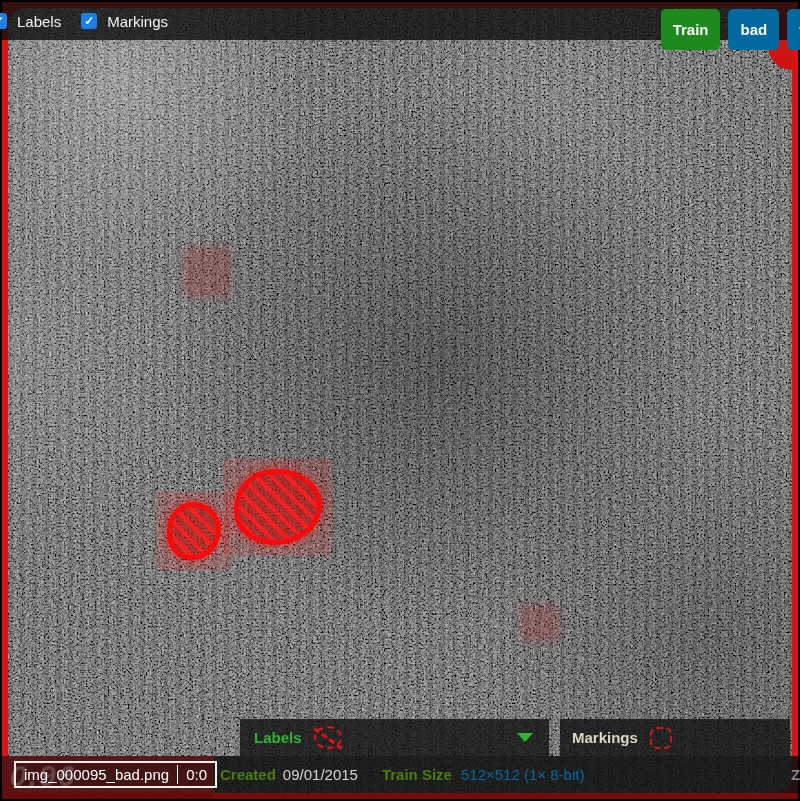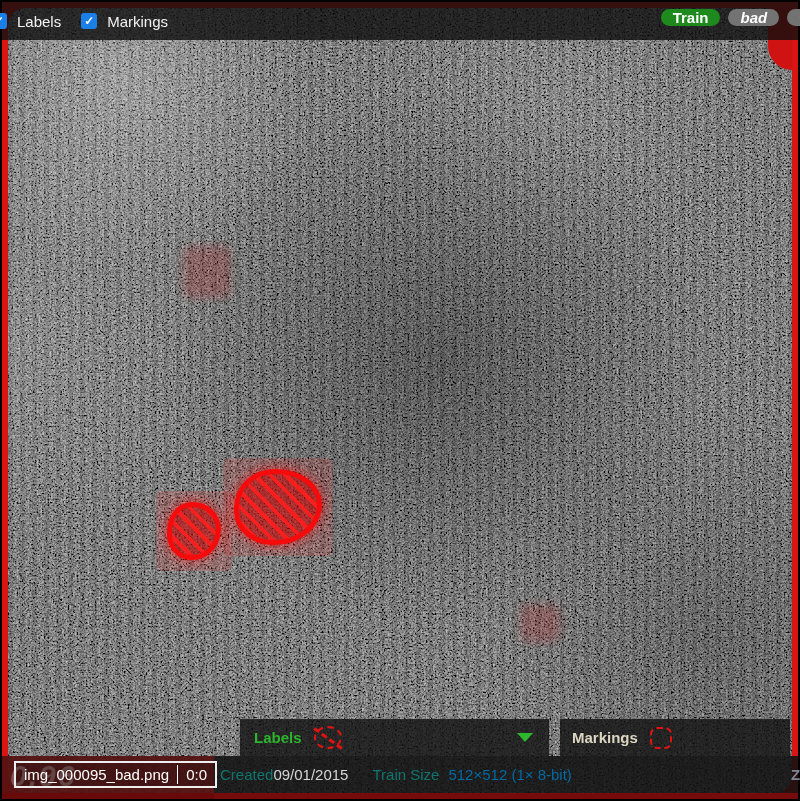--- a/index.html
+++ b/index.html
@@ -59,26 +59,26 @@
     width: 16px; height: 16px; flex: none;
     background: #1a80e8; border-radius: 3px;
     color: #fff; font-size: 12px; font-weight: bold;
     display: flex; align-items: center; justify-content: center;
   }
   .cb-first { margin-left: -11px; }
   .cb-label { color: #f2f2f2; font-size: 15px; margin-left: 10px; }
   .cb2 { margin-left: 20px; }
   .btn-row { position: absolute; right: -24px; top: 7px; display: flex; gap: 8px; }
   .btn {
-    border: none; border-radius: 12px; padding: 0 12px;
+    border: none; border-radius: 5px; padding: 12px 12px;
     color: #fff; font-weight: bold; font-size: 15px;
     font-family: "Liberation Sans", sans-serif; cursor: pointer;
   }
   .btn-green  { background: #1e8a1e; }
-  .btn-orange { background: #737373; font-style: italic; }
+  .btn-orange { background: #0369a1; }
   
   .panel {
     position: absolute; height: 37px; background: rgba(20,20,20,0.82);
     display: flex; align-items: center; z-index: 10;
   }
   .panel-labels   { left: 240px; top: 719px; width: 309px; }
   .panel-markings { left: 560px; top: 719px; width: 230px; }
   .panel-title-green { color: #2db52d; font-weight: bold; font-size: 15px; margin-left: 14px; }
   .panel-title-tan   { color: #ddd6c2; font-weight: bold; font-size: 15px; margin-left: 12px; }
   .icon-nolabel {
@@ -109,22 +109,22 @@
     color: rgba(205,205,205,0.35); letter-spacing: 2px; font-style: italic;
   }
   .file-box {
     position: absolute; left: 12px; top: 5px; height: 27px;
     border: 2px solid #eee; background: rgba(10,10,10,0.25);
     display: flex; align-items: center; gap: 8px; padding: 0 8px;
     color: #fff; font-size: 15px;
   }
   .file-div { width: 1px; height: 19px; background: #fff; }
   .meta { position: absolute; left: 218px; top: 10px; display: flex; font-size: 15px; white-space: nowrap; }
-  .meta .lbl { color: #0f766e; font-weight: normal; }
-  .meta .val { color: #d6d6d6; }
+  .meta .lbl { color: #4d7c0f; font-weight: bold; }
+  .meta .val { color: #d6d6d6; margin-left: 7px; }
   .meta .gap { width: 24px; }
   .meta .val-bright { color: #0369a1; margin-left: 9px; }
   .zoom-z { position: absolute; left: 789px; top: 10px; color: #7e8695; font-weight: bold; font-size: 15px; }
   .bottom-tint { position: absolute; left: 2px; top: 793px; width: 796px; height: 6px; background: rgba(0,0,0,0.45); z-index: 12; }
 </style>
 </head>
 <body>
 
 <div class="viewport">
   <div class="texture">

